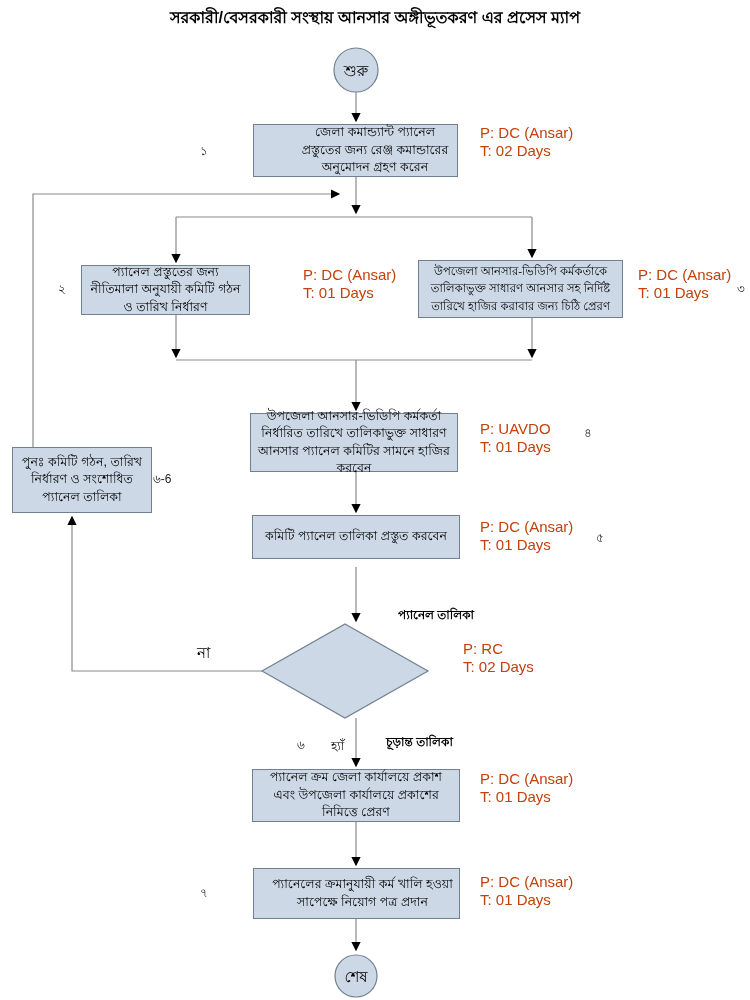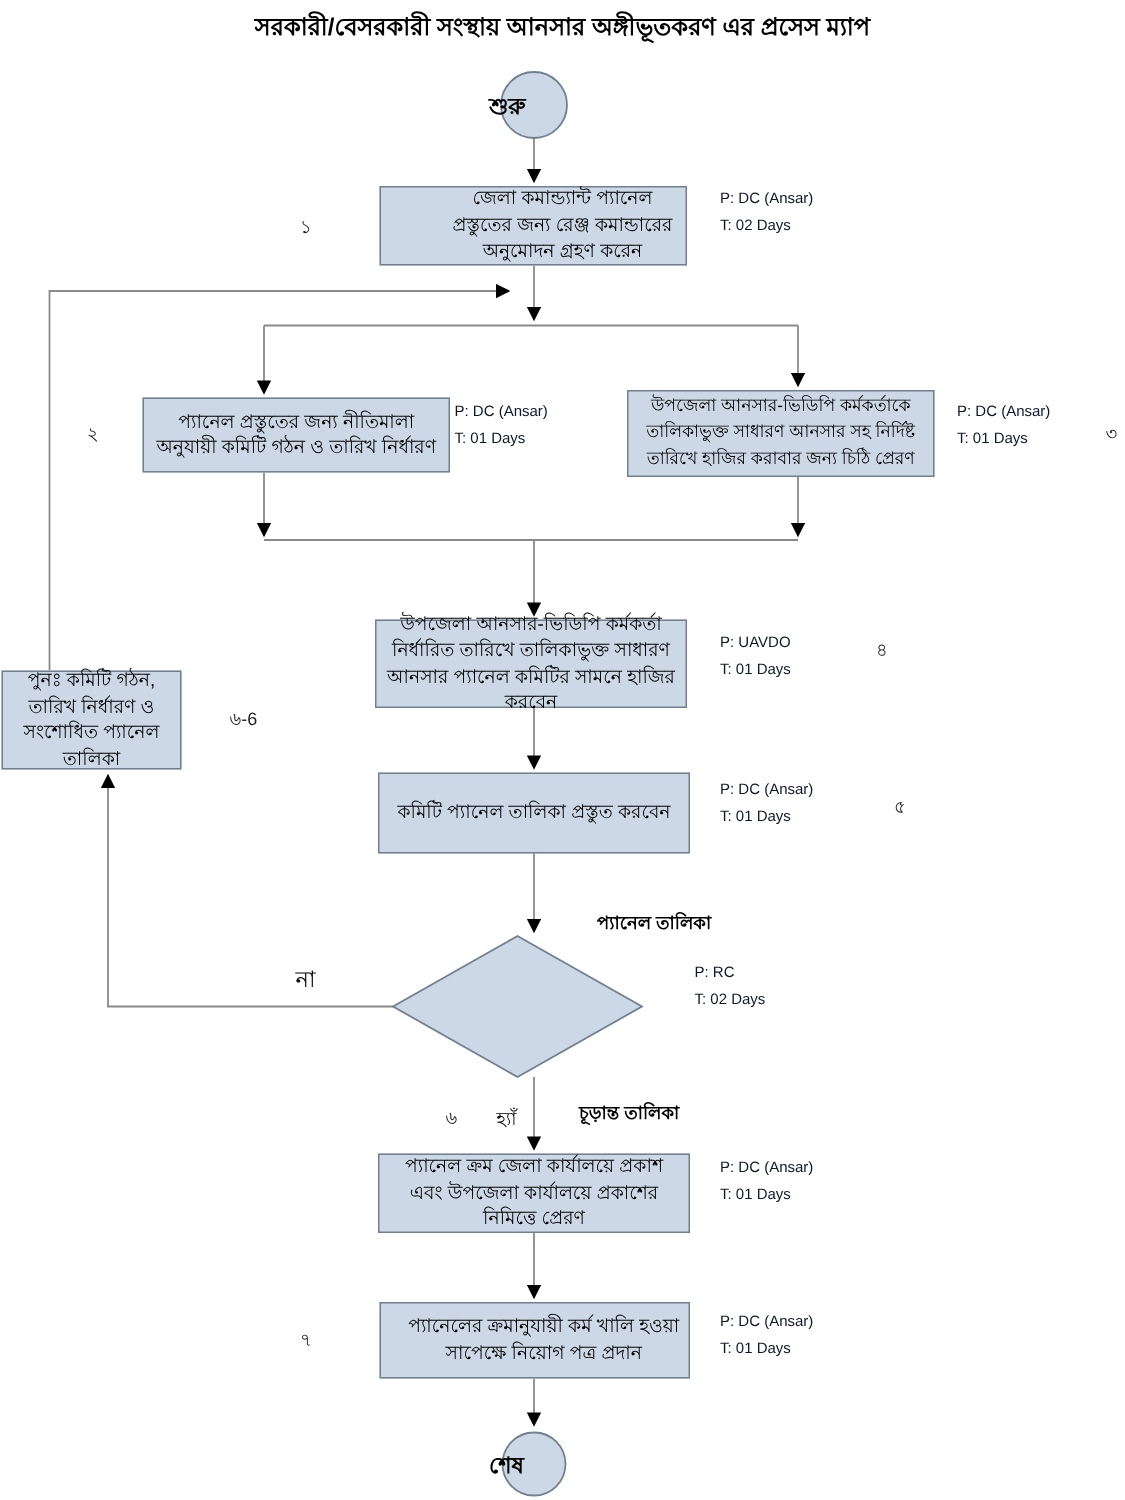--- a/index.html
+++ b/index.html
@@ -16,27 +16,27 @@
     position:absolute;background:#ccd8e6;border:1px solid #708090;
     display:flex;align-items:center;justify-content:center;text-align:center;
     font-size:12.5px;line-height:1.4;padding:2px 6px;box-sizing:border-box;
   }
   .node.small{font-size:11.5px;line-height:1.5;}
   .shape-label{
     position:absolute;display:flex;align-items:center;justify-content:center;
     text-align:center;font-size:12px;line-height:1.45;
   }
   .annot{
-    position:absolute;font-size:10px;line-height:18px;color:#0f172a;white-space:nowrap;
+    position:absolute;font-size:15px;line-height:18px;color:#c2410c;white-space:nowrap;
   }
   .num{position:absolute;font-size:12px;color:#222;}
   .biglabel{position:absolute;font-size:12px;font-weight:600;white-space:nowrap;}
   .pathlabel{position:absolute;font-size:14px;white-space:nowrap;}
   .terminal-label{
-    position:absolute;width:60px;font-size:15px;font-weight:700;
+    position:absolute;width:60px;text-align:center;font-size:15px;font-weight:400;
   }
 </style>
 </head>
 <body>
 
 <div class="canvas">
 
   <div class="title">সরকারী/বেসরকারী সংস্থায় আনসার অঙ্গীভূতকরণ এর প্রসেস ম্যাপ</div>
 
   <svg class="layer" width="750" height="1000" viewBox="0 0 750 1000">
@@ -71,25 +71,25 @@
     <circle cx="356" cy="70" r="22" fill="#ccd8e6" stroke="#708090" stroke-width="1.2"></circle>
     <circle cx="356" cy="976" r="21" fill="#ccd8e6" stroke="#708090" stroke-width="1.2"></circle>
 
     <polygon points="345,624 428,671 345,718 262,671" fill="#ccd8e6" stroke="#708090" stroke-width="1.2"></polygon>
   </svg>
 
   <div class="terminal-label" style="left:326px;top:59px;">শুরু</div>
   <div class="terminal-label" style="left:326px;top:965px;">শেষ</div>
 
   <div class="node" style="left:253px;top:124px;width:205px;height:53px;padding-left:45px;">জেলা কমান্ড্যান্ট প্যানেল প্রস্তুতের জন্য রেঞ্জ কমান্ডারের অনুমোদন গ্রহণ করেন</div>
-  <div class="node" style="left:95px;top:265px;width:205px;height:50px;">প্যানেল প্রস্তুতের জন্য নীতিমালা অনুযায়ী কমিটি গঠন ও তারিখ নির্ধারণ</div>
+  <div class="node" style="left:81px;top:265px;width:169px;height:50px;">প্যানেল প্রস্তুতের জন্য নীতিমালা অনুযায়ী কমিটি গঠন ও তারিখ নির্ধারণ</div>
   <div class="node small" style="left:418px;top:260px;width:205px;height:58px;">উপজেলা আনসার-ভিডিপি কর্মকর্তাকে তালিকাভুক্ত সাধারণ আনসার সহ নির্দিষ্ট তারিখে হাজির করাবার জন্য চিঠি প্রেরণ</div>
   <div class="node" style="left:250px;top:413px;width:208px;height:59px;">উপজেলা আনসার-ভিডিপি কর্মকর্তা নির্ধারিত তারিখে তালিকাভুক্ত সাধারণ আনসার প্যানেল কমিটির সামনে হাজির করবেন</div>
-  <div class="node" style="left:252px;top:515px;width:208px;height:54px;">কমিটি প্যানেল তালিকা প্রস্তুত করবেন</div>
-  <div class="node" style="left:1px;top:447px;width:120px;height:66px;">পুনঃ  কমিটি গঠন, তারিখ নির্ধারণ ও সংশোধিত প্যানেল তালিকা</div>
+  <div class="node" style="left:252px;top:515px;width:208px;height:44px;">কমিটি প্যানেল তালিকা প্রস্তুত করবেন</div>
+  <div class="node" style="left:12px;top:447px;width:140px;height:66px;">পুনঃ  কমিটি গঠন, তারিখ নির্ধারণ ও সংশোধিত প্যানেল তালিকা</div>
   <div class="node" style="left:252px;top:769px;width:208px;height:53px;">প্যানেল ক্রম জেলা কার্যালয়ে প্রকাশ এবং উপজেলা কার্যালয়ে প্রকাশের নিমিত্তে প্রেরণ</div>
   <div class="node" style="left:253px;top:868px;width:207px;height:51px;padding-left:18px;">প্যানেলের ক্রমানুযায়ী কর্ম খালি হওয়া সাপেক্ষে নিয়োগ পত্র প্রদান</div>
 
 
   <div class="annot" style="left:480px;top:124px;">
     <div>P: DC (Ansar)</div>
     <div>T: 02 Days</div>
   </div>
   <div class="annot" style="left:303px;top:266px;">
     <div>P: DC (Ansar)</div>

